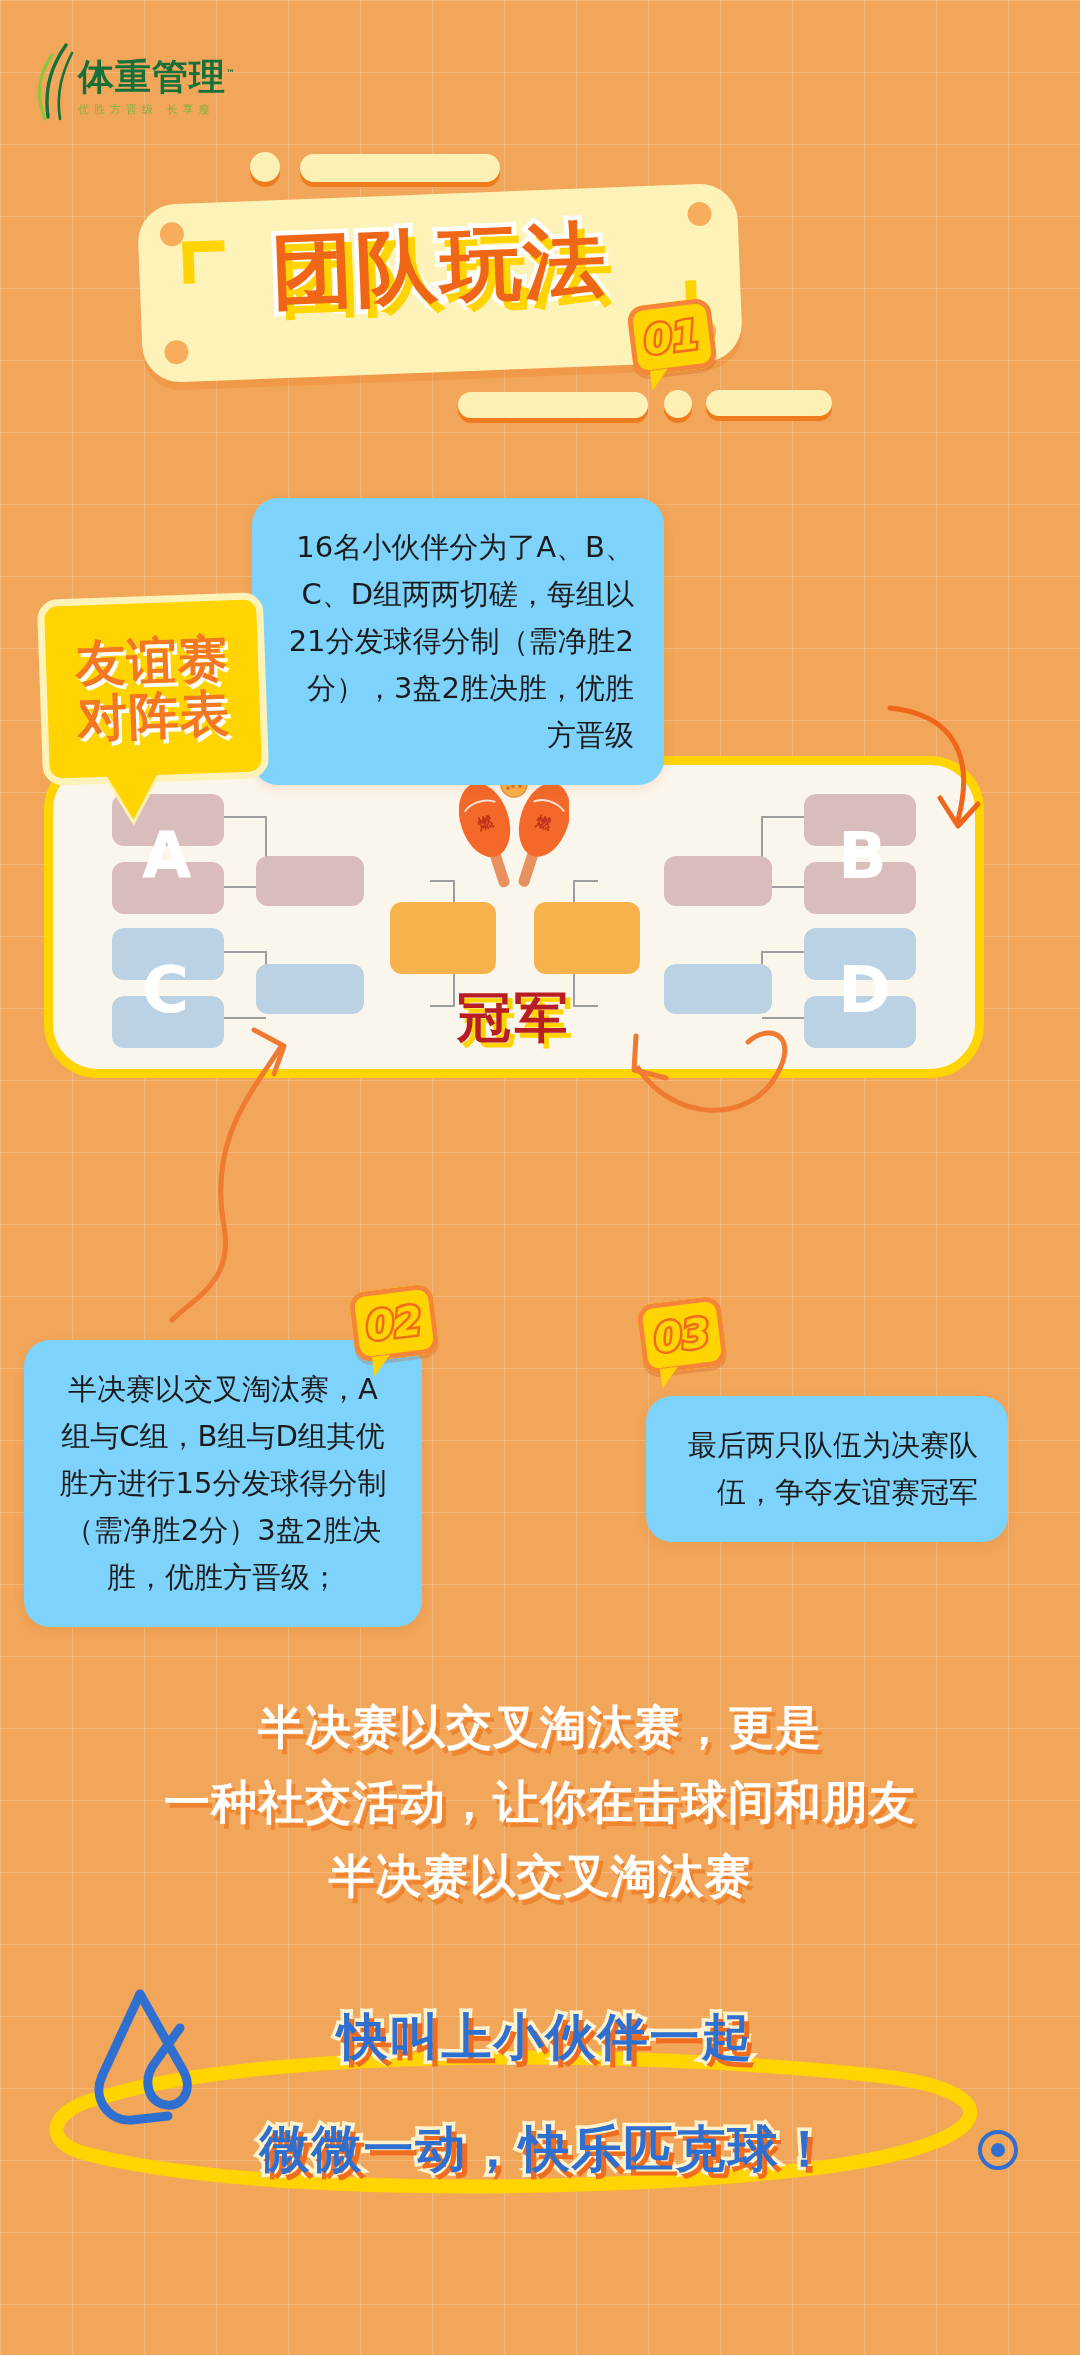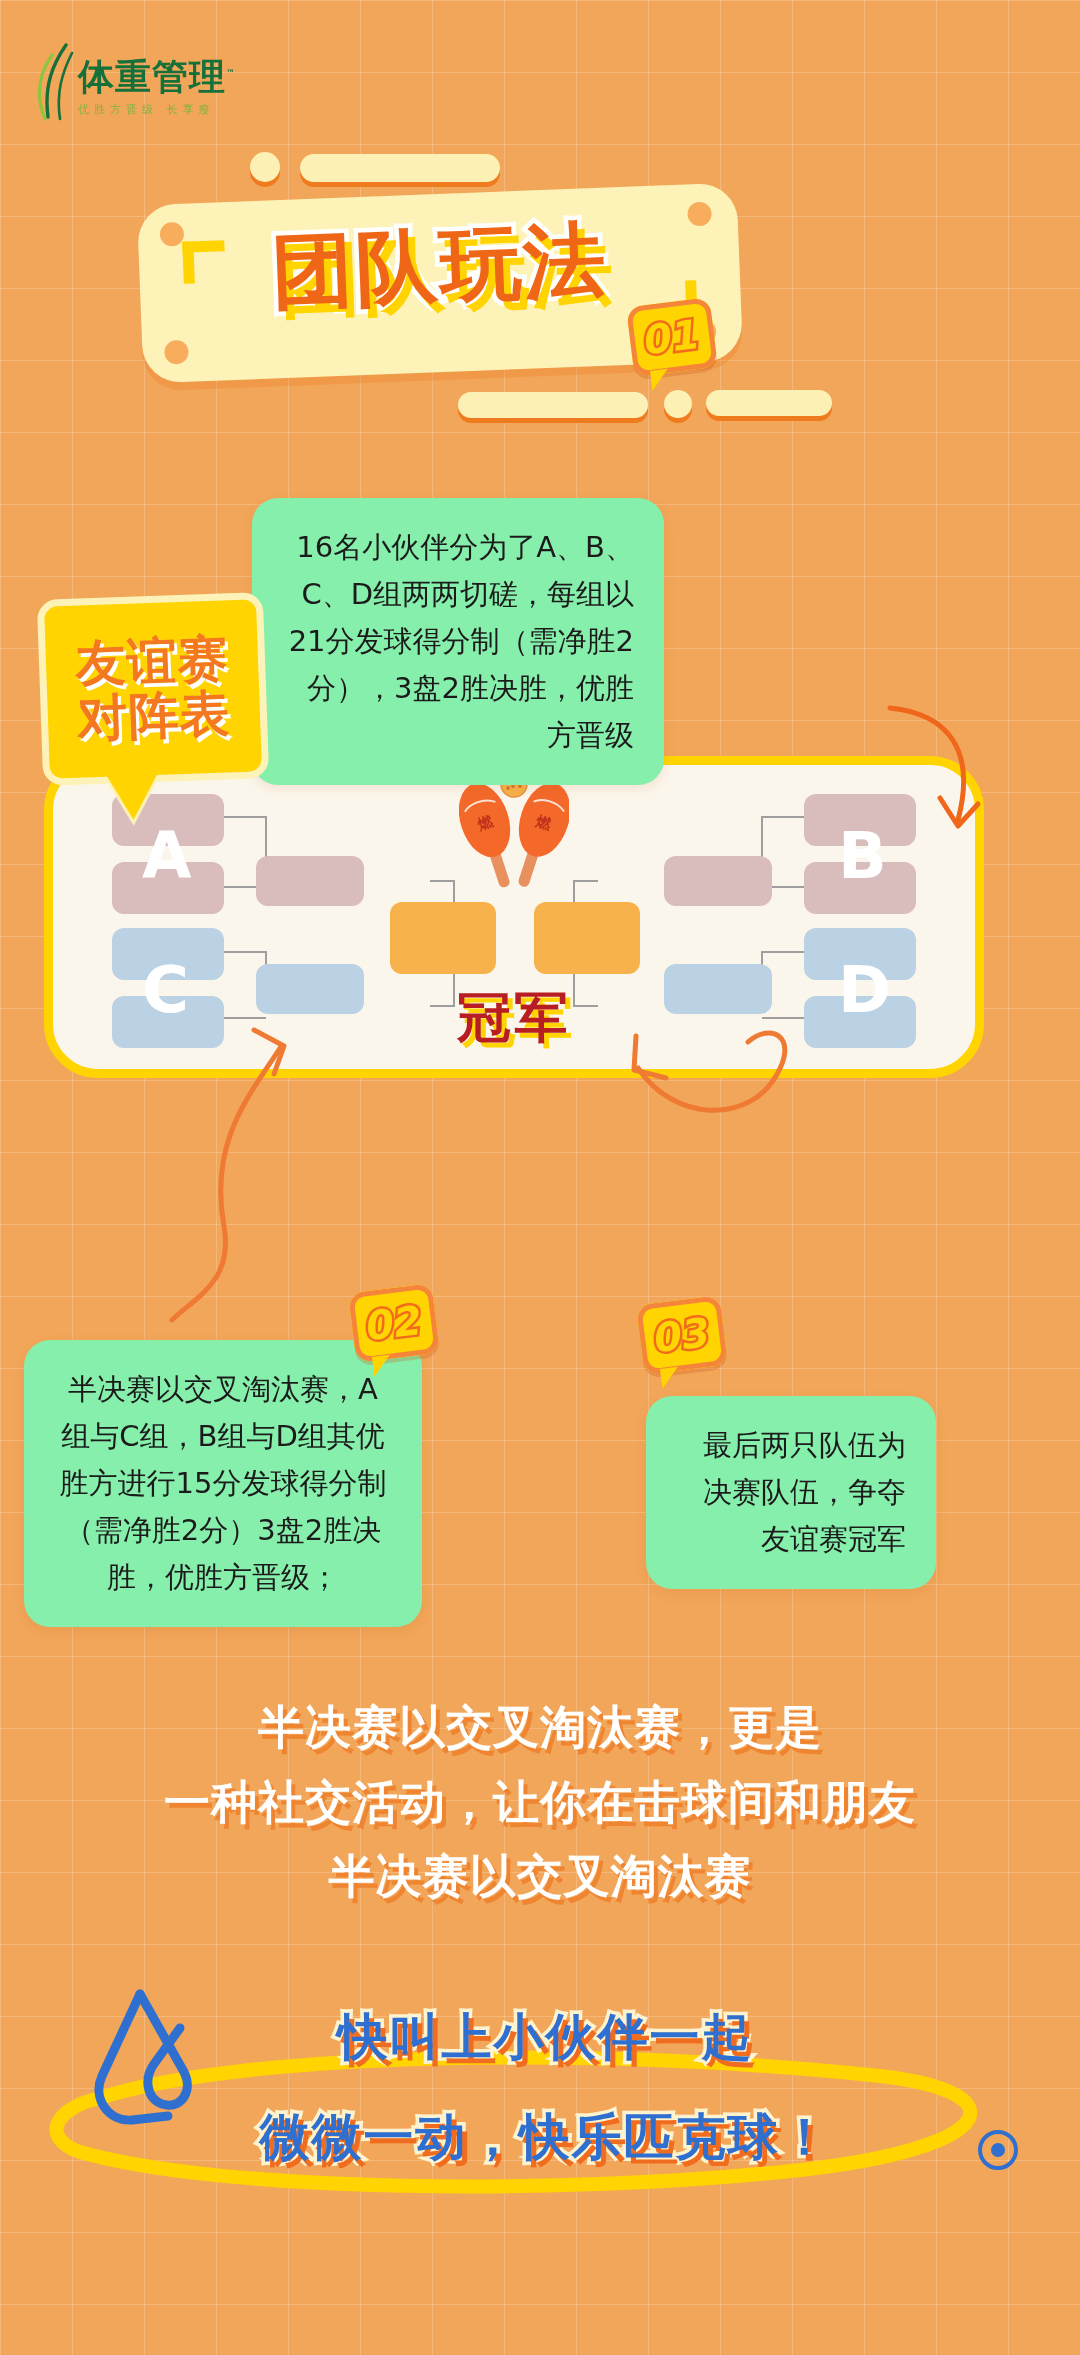--- a/index.html
+++ b/index.html
@@ -84,30 +84,30 @@
     border-top:11px solid #ffd400;
     border-left:11px solid #ffd400;
   }
   .bracket-mark.left{ left:44px; top:38px; }
   .bracket-mark.right{ right:44px; bottom:40px;
     border-top:none; border-left:none;
     border-bottom:11px solid #ffd400; border-right:11px solid #ffd400; }
 
   
   .card{
-    background:#86efac; border-radius:26px;
+    background:#7dd3fc; border-radius:26px;
     padding:26px 30px;
     font-size:29px; line-height:1.62; color:#1b1b1b;
     font-family:"DejaVu Sans","Liberation Sans",sans-serif;
     box-shadow: 0 4px 12px rgba(180,90,20,.12);
     z-index:4;
   }
   .card-01{ left:252px; top:498px; width:412px; text-align:right; }
   .card-02{ left:24px; top:1340px; width:398px; text-align:center; }
-  .card-03{ left:646px; top:1396px; width:290px; text-align:right; }
+  .card-03{ left:646px; top:1396px; width:362px; text-align:right; }
 
   
   .badge{
     position:absolute; z-index:6;
     width:84px; height:70px;
     background:#ffd400; border-radius:16px;
     box-shadow: 0 0 0 5px #f5853a inset, 0 4px 0 rgba(200,80,10,.25);
     display:flex; align-items:center; justify-content:center;
     transform: rotate(-7deg);
   }
@@ -215,21 +215,21 @@
     position:absolute; left:0; right:0; text-align:center;
     font-size:50px; font-weight:bold; color:#2f6fd0;
     font-family:"DejaVu Sans","Liberation Sans",sans-serif;
     -webkit-text-stroke: 7px #fdf3cf;
     paint-order: stroke fill;
     text-shadow: 5px 6px 0 #f06c1e;
     letter-spacing:2px;
     margin-left:11px;
   }
   .cta-line.l1{ top:44px; }
-  .cta-line.l2{ top:144px; }
+  .cta-line.l2{ top:156px; }
   .cta-swoosh{ position:absolute; left:40px; top:20px; z-index:-1; }
   .cta-clip{ position:absolute; left:88px; top:20px; width:120px; height:180px; z-index:1; }
   .cta-dot{ position:absolute; right:60px; top:168px; width:44px; height:44px; z-index:2; }
 
   
   .doodle{ position:absolute; z-index:5; }
 </style>
 </head>
 <body>
 

